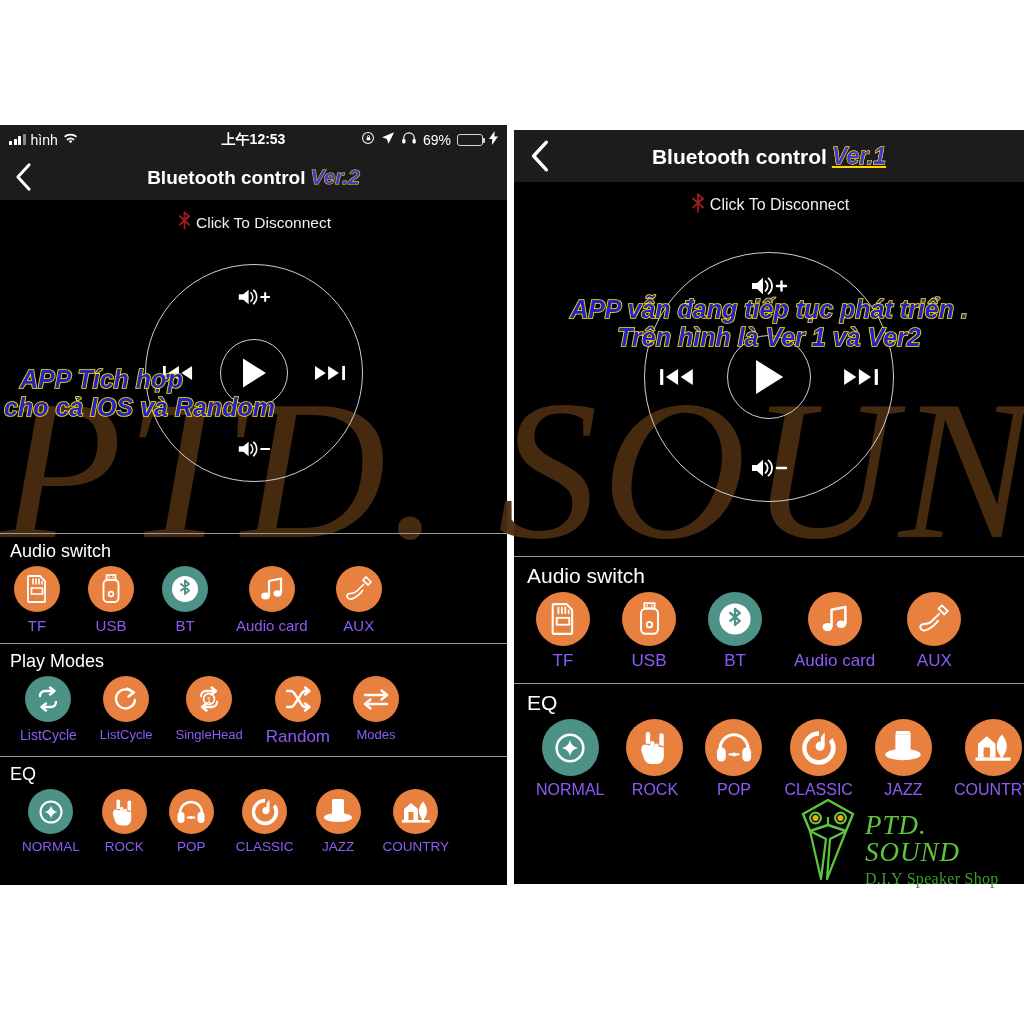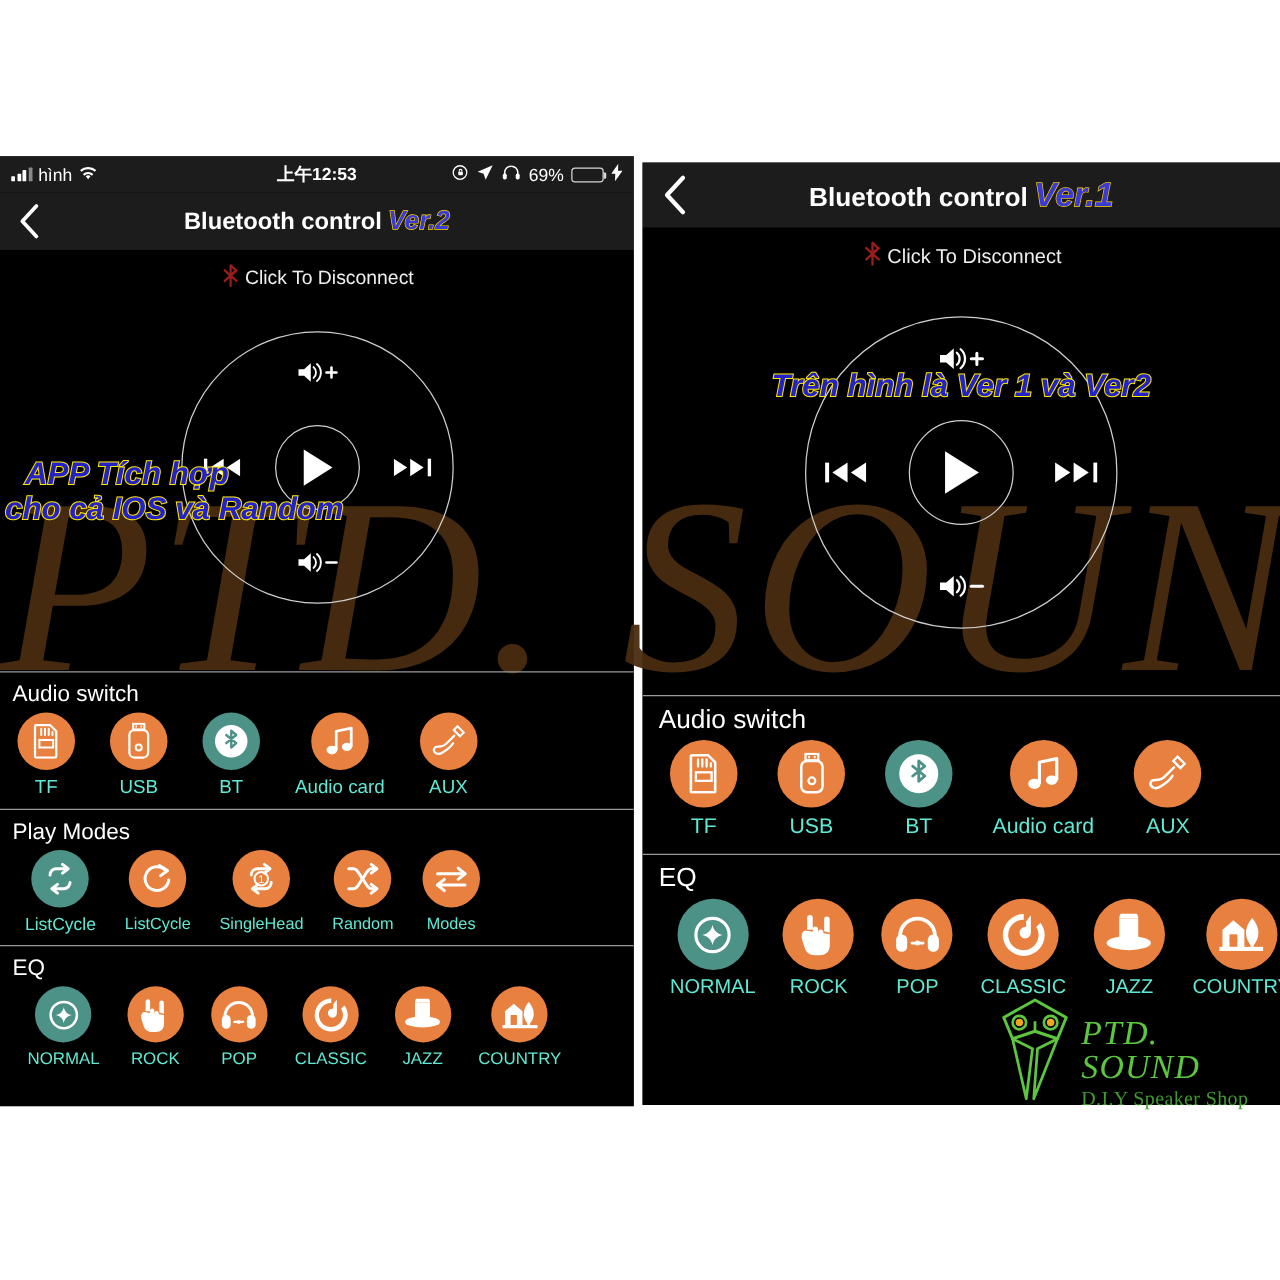--- a/index.html
+++ b/index.html
@@ -90,21 +90,21 @@
   
   .sep{ height:1px; background:#9a9a9a; position:relative; z-index:9; }
   .section{ position:relative; z-index:9; }
   .sec-title{ color:#fff; padding:7px 0 2px 10px; font-size:18px; }
   .row{ display:flex; align-items:flex-start; padding:2px 0 9px 0; }
   .cell{ display:flex; flex-direction:column; align-items:center;
     cursor:pointer; }
   .circ{ border-radius:50%; display:flex; align-items:center;
     justify-content:center; background:#e8813f; }
   .circ.sel{ background:#4d9287; }
-  .cell .lbl{ color:#5eead4; margin-top:5px; white-space:nowrap; }
+  .cell .lbl{ color:#8b5cf6; margin-top:5px; white-space:nowrap; }
 
   
   .owl{ position:absolute; z-index:30; display:flex; align-items:flex-end; gap:6px;}
   .owl .txt{ font-family:"Liberation Serif", serif; line-height:1; }
   .owl .t1{ font-style:italic; font-size:27px; color:#5cc63f; letter-spacing:1px;}
   .owl .t2{ font-size:16px; color:#3f9b2e; margin-top:5px; letter-spacing:.3px;}
 </style>
 </head>
 <body>
 
@@ -328,21 +328,21 @@
               <div class="lbl" style="font-size:13px;">SingleHead</div>
             </div>
             <div class="cell">
               <div class="circ" style="width:46px;height:46px;">
                 <svg width="28" height="28" viewBox="0 0 28 28">
                     <path d="M3 6h4c3 0 4 4 7 8s4 8 7 8h4" fill="none" stroke="#fff" stroke-width="2.4" stroke-linecap="round"></path>
                     <path d="M3 22h4c3 0 4-4 7-8s4-8 7-8h4" fill="none" stroke="#fff" stroke-width="2.4" stroke-linecap="round"></path>
                     <path d="M21 2.5L25.5 6 21 9.5M21 18.5L25.5 22 21 25.5" fill="none" stroke="#fff" stroke-width="2.4" stroke-linejoin="round" stroke-linecap="round"></path>
                   </svg>
               </div>
-              <div class="lbl" style="font-size:13px;">Random</div>
+              <div class="lbl" style="font-size:17px;">Random</div>
             </div>
             <div class="cell">
               <div class="circ" style="width:46px;height:46px;">
                 <svg width="28" height="28" viewBox="0 0 28 28">
                     <path d="M3 10h22" fill="none" stroke="#fff" stroke-width="2.4" stroke-linecap="round"></path>
                     <path d="M19.5 5.5L25 10l-5.5 4.5" fill="none" stroke="#fff" stroke-width="2.4" stroke-linejoin="round" stroke-linecap="round"></path>
                     <path d="M25 19H3" fill="none" stroke="#fff" stroke-width="2.4" stroke-linecap="round"></path>
                     <path d="M8.5 14.5L3 19l5.5 4.5" fill="none" stroke="#fff" stroke-width="2.4" stroke-linejoin="round" stroke-linecap="round"></path>
                   </svg>
               </div>
@@ -431,37 +431,38 @@
 
     <div class="navbar slim">
       <div class="back" style="width:52px;">
         <span>
           <svg width="22" height="34" viewBox="0 0 20 32">
               <path d="M16 3L4 16l12 13" fill="none" stroke="#fff" stroke-width="3.2" stroke-linecap="round" stroke-linejoin="round"></path>
             </svg>
         </span>
       </div>
       <div class="navtitle" style="font-size:21px;">
-        <span>Bluetooth control</span><span class="ver" style="font-size:27px;">Ver.1</span>
+        <span>Bluetooth control</span><span class="ver" style="font-size:23px;text-decoration:underline;">Ver.1</span>
       </div>
     </div>
 
     <div class="body" style="height:702px;">
 
       <div class="disc" style="font-size:16px;">
         <span class="bticon">
           <svg width="18" height="20" viewBox="0 0 18 20">
               <path d="M4 5.5l10 9M14 5.5l-10 9M9 1.3v17.4" fill="none" stroke="#9b1c1c" stroke-width="1.9" stroke-linecap="round"></path>
               <path d="M9 1.3l4.6 4.3L9 9.9" fill="none" stroke="#9b1c1c" stroke-width="1.9" stroke-linejoin="round"></path>
             </svg>
         </span>
         <span>Click To Disconnect</span>
       </div>
 
       <div class="overlay ov-right">
+        <div>APP vẫn đang tiếp tục phát triển .</div>
         <div>Trên hình là Ver 1 và Ver2</div>
       </div>
 
       <div class="dial" style="width:250px;height:250px;margin-top:35px;">
         <div class="ring outer" style="width:250px;height:250px;"></div>
         <div class="ring inner" style="width:84px;height:84px;"></div>
 
         <div class="ctl volup" style="top:22px;">
           <svg width="38" height="24" viewBox="0 0 38 24">
               <path d="M2 9h5l6-5.2v16.4L7 15H2z" fill="#fff"></path>

